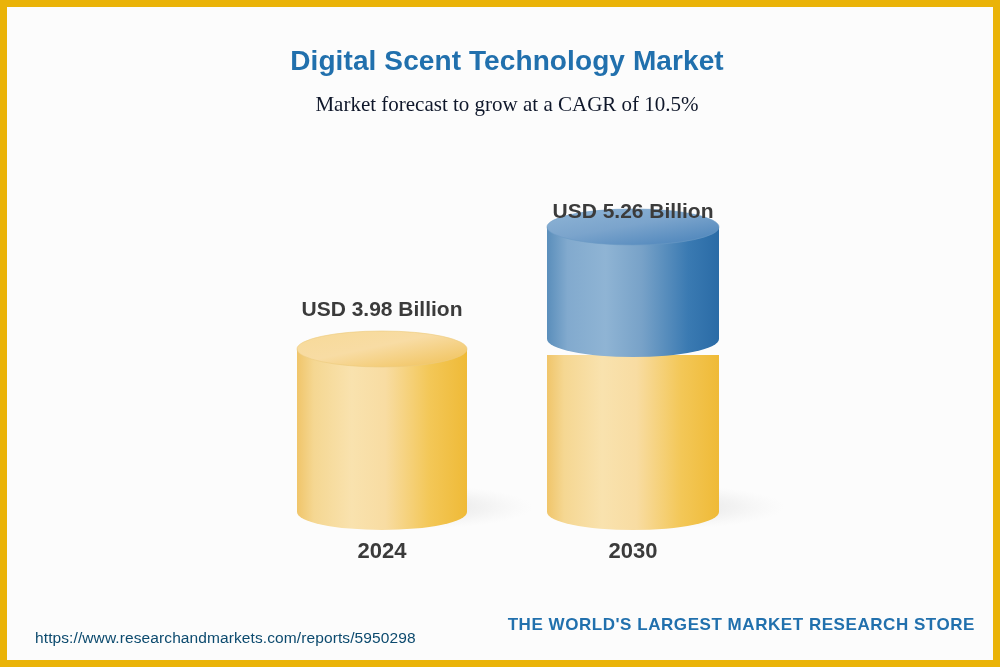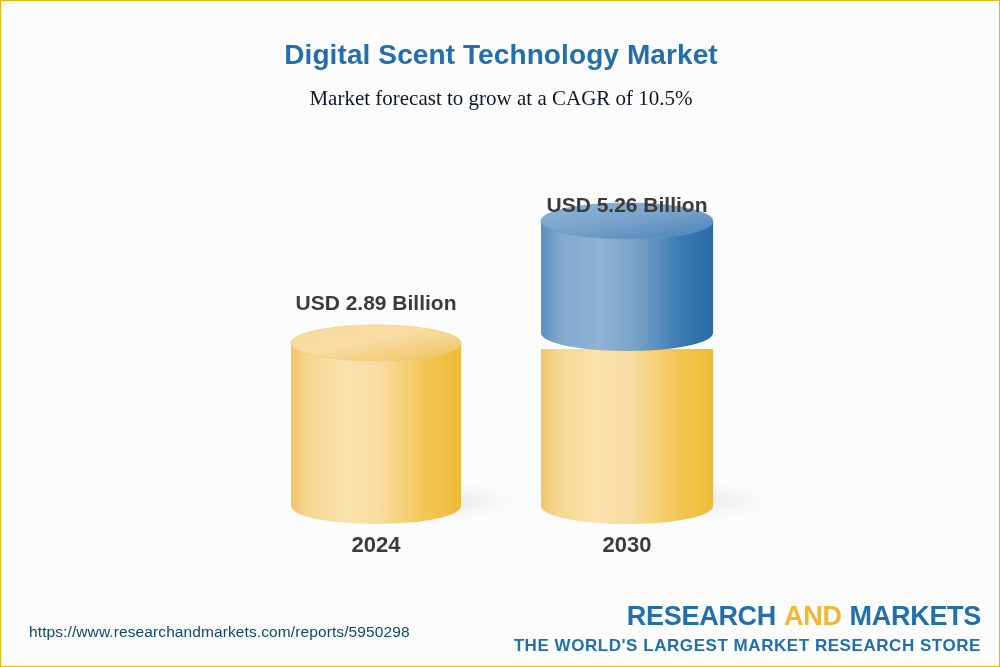--- a/index.html
+++ b/index.html
@@ -12,21 +12,21 @@
     height: 667px;
     font-family: "Liberation Sans", sans-serif;
     overflow: hidden;
   }
   #infographic {
     position: relative;
     width: 1000px;
     height: 667px;
     box-sizing: border-box;
     background: #fcfcfc;
-    border: 1px solid #eab308;
+    border: 7px solid #eab308;
     overflow: hidden;
   }
   .header {
     position: absolute;
     top: 0;
     left: 0;
     width: 1000px;
     text-align: center;
   }
   .chart-title {
@@ -167,26 +167,25 @@
       <ellipse cx="375" cy="342" rx="85" ry="18" fill="url(#gradYellowTop)" stroke="#eccb7d" stroke-width="0.6"></ellipse>
     </g>
 
     <g>
       <path d="M 540,348 L 540,505 A 86,18 0 0 0 712,505 L 712,348 Z" fill="url(#gradYellowBody)"></path>
       <path d="M 540,220 L 540,332 A 86,18 0 0 0 712,332 L 712,220 Z" fill="url(#gradBlueBody)"></path>
       <ellipse cx="626" cy="220" rx="86" ry="18" fill="url(#gradBlueTop)" stroke="#6b9ac4" stroke-width="0.6"></ellipse>
     </g>
   </svg>
 
-  <div class="value-label" id="value-label-0">USD 2.89 Billion</div>
+  <div class="value-label" id="value-label-0">USD 3.98 Billion</div>
   <div class="value-label" id="value-label-1">USD 5.26 Billion</div>
 
   <div class="cat-label" id="cat-label-0">2024</div>
   <div class="cat-label" id="cat-label-1">2030</div>
 
   <div class="footer-url">https://www.researchandmarkets.com/reports/5950298</div>
 
   <div class="logo">
-    <div class="logo-main"><span>RESEARCH</span><span class="logo-and" style="margin-left: 8px; margin-right: 8px;">AND</span><span>MARKETS</span></div>
     <div class="logo-tagline">THE WORLD'S LARGEST MARKET RESEARCH STORE</div>
   </div>
 
 </div>
 
 </body></html>

